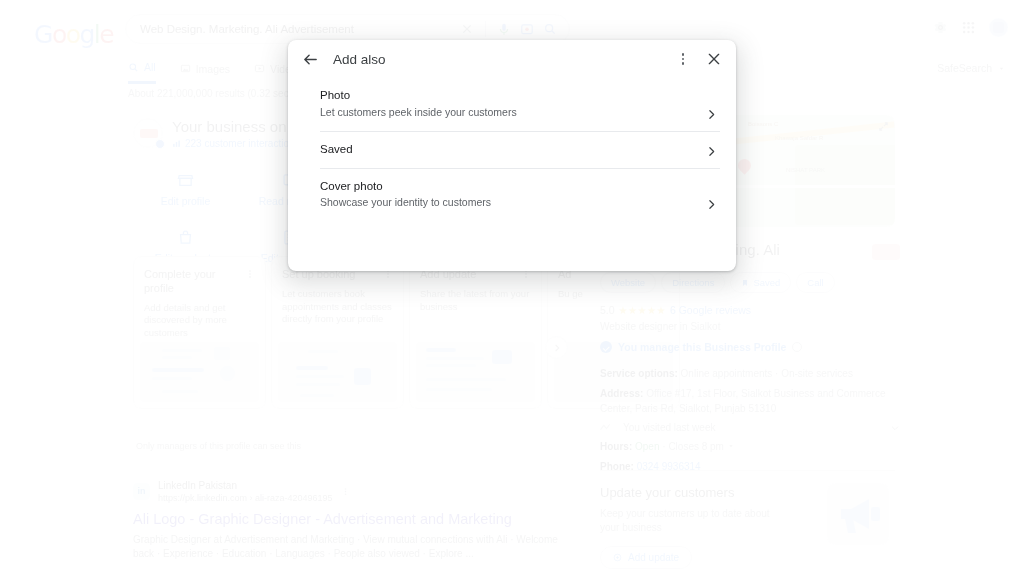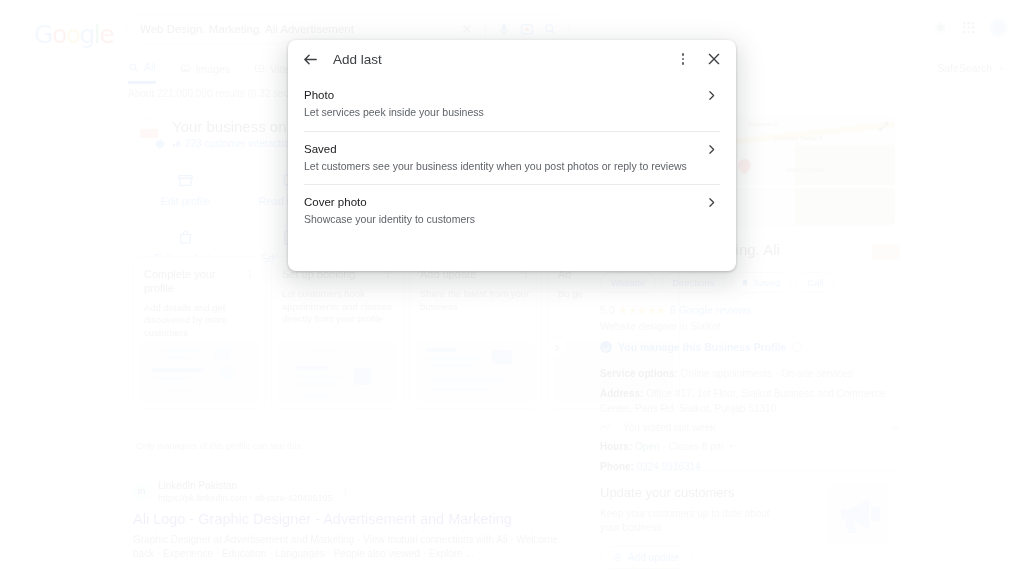--- a/index.html
+++ b/index.html
@@ -174,22 +174,22 @@
   .dlg-head { height: 38px; display:flex; align-items:center; padding: 0 14px; gap: 14px; }
   .dlg-back { width: 17px; height: 17px; display:flex;align-items:center;justify-content:center; }
   .dlg-title { font-size: 13.5px; color: #3c4043; flex: 1; }
   .dlg-icons { display:flex; align-items:center; gap: 16px; }
   .dlg-kebab { width: 14px; height: 16px; display:flex;flex-direction:column;align-items:center;justify-content:center;gap:2px; }
   .dlg-kebab i { width: 2.5px; height: 2.5px; border-radius:50%; background:#5f6368; display:block; }
   .dlg-close { width: 16px; height: 16px; }
 
   .dlg-list { padding: 0 16px; }
   .dlg-item {
-    display: flex; align-items: flex-start; justify-content: space-between;
-    padding: 10px 0 11px 0; border-bottom: 1px solid #e8eaed;
+    display: flex; align-items: flex-end; justify-content: space-between;
+    padding: 10px 0 11px 0; border-bottom: 1px solid #e8eaed; margin-left: 16px;
   }
   .dlg-item:last-child { border-bottom: none; }
   .dlg-item .txt { flex: 1; }
   .dlg-it-t { font-size: 11.5px; color: #202124; line-height: 1.3; }
   .dlg-it-d { font-size: 10.5px; color: #5f6368; margin-top: 3px; line-height: 1.3; }
   .dlg-chev { width: 13px; height: 13px; flex: 0 0 13px; margin-right: 2px; }
 </style>
 </head>
 <body>
 
@@ -544,52 +544,51 @@
 
   </div>
 
   <div class="dialog">
     <div class="dlg-head">
       <span class="dlg-back">
         <svg width="17" height="17" viewBox="0 0 24 24">
             <path fill="none" stroke="#3c4043" stroke-width="2" stroke-linecap="round" stroke-linejoin="round" d="M20 12H4M10 6l-6 6 6 6"></path>
           </svg>
       </span>
-      <span class="dlg-title">Add last</span>
+      <span class="dlg-title">Add also</span>
       <span class="dlg-icons">
         <span class="dlg-kebab">
             <i></i>
             <i></i>
             <i></i>
           </span>
         <span class="dlg-close">
           <svg width="16" height="16" viewBox="0 0 24 24">
               <path fill="none" stroke="#3c4043" stroke-width="2" stroke-linecap="round" d="M5 5l14 14M19 5L5 19"></path>
             </svg>
         </span>
       </span>
     </div>
 
     <div class="dlg-list">
       <div class="dlg-item">
         <div class="txt">
           <div class="dlg-it-t">Photo</div>
-          <div class="dlg-it-d">Let services peek inside your business</div>
+          <div class="dlg-it-d">Let customers peek inside your customers</div>
         </div>
         <span class="dlg-chev">
           <svg width="13" height="13" viewBox="0 0 24 24">
               <path fill="none" stroke="#3c4043" stroke-width="2.2" stroke-linecap="round" stroke-linejoin="round" d="m9 5 7 7-7 7"></path>
             </svg>
         </span>
       </div>
 
       <div class="dlg-item">
         <div class="txt">
           <div class="dlg-it-t">Saved</div>
-          <div class="dlg-it-d">Let customers see your business identity when you post photos or reply to reviews</div>
         </div>
         <span class="dlg-chev">
           <svg width="13" height="13" viewBox="0 0 24 24">
               <path fill="none" stroke="#3c4043" stroke-width="2.2" stroke-linecap="round" stroke-linejoin="round" d="m9 5 7 7-7 7"></path>
             </svg>
         </span>
       </div>
 
       <div class="dlg-item">
         <div class="txt">

